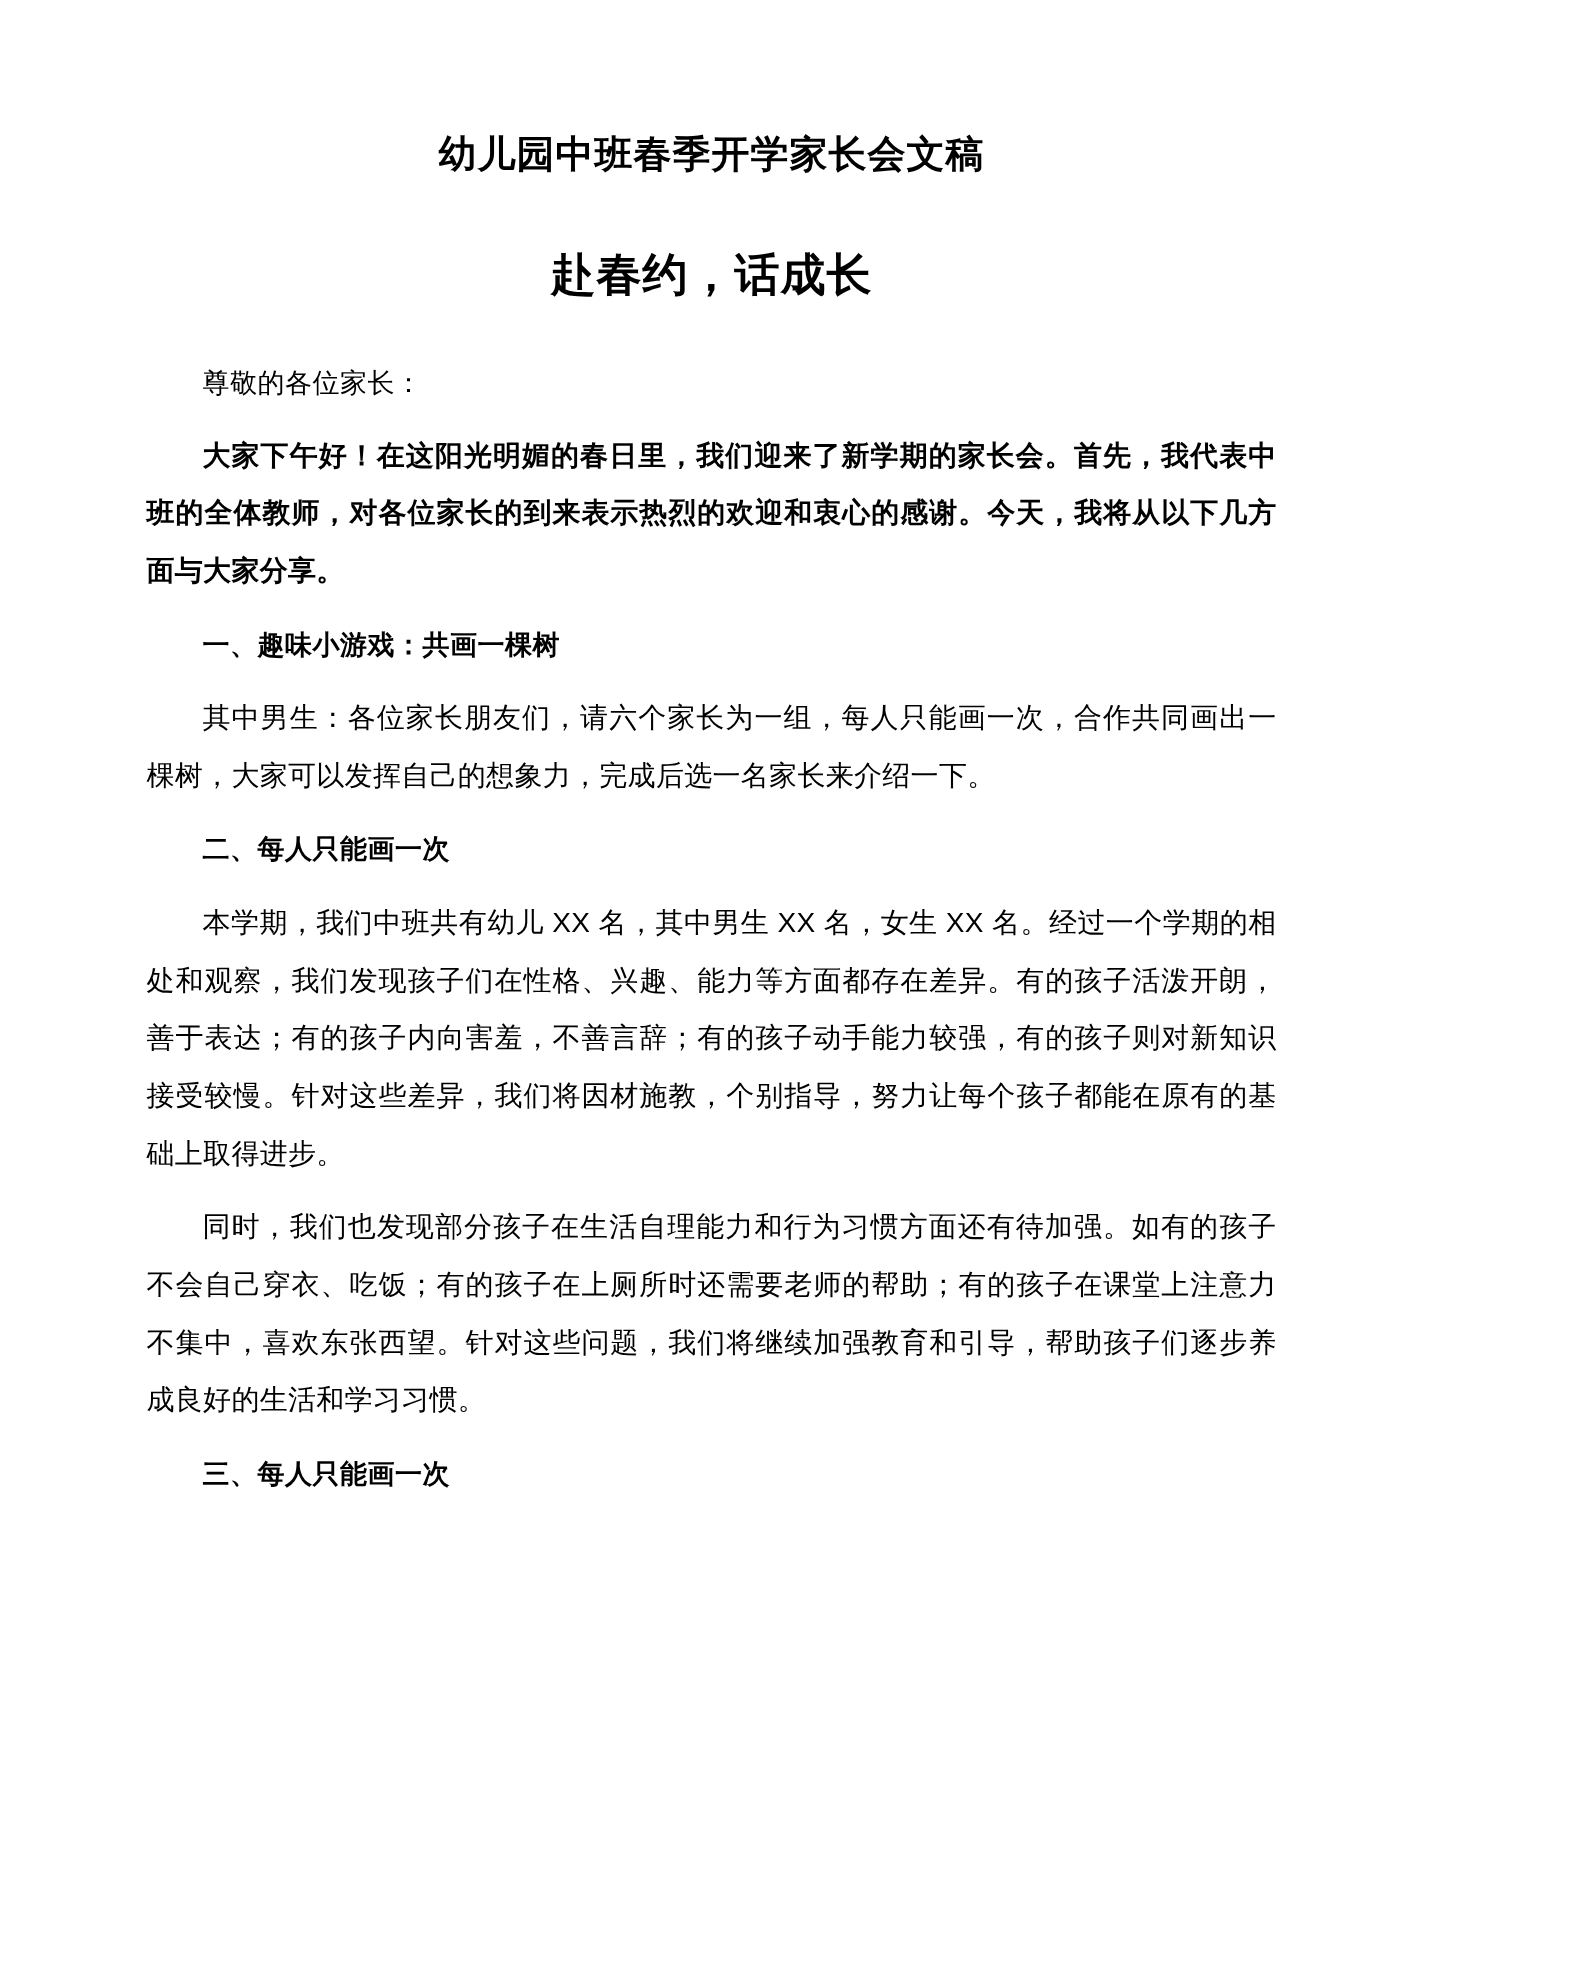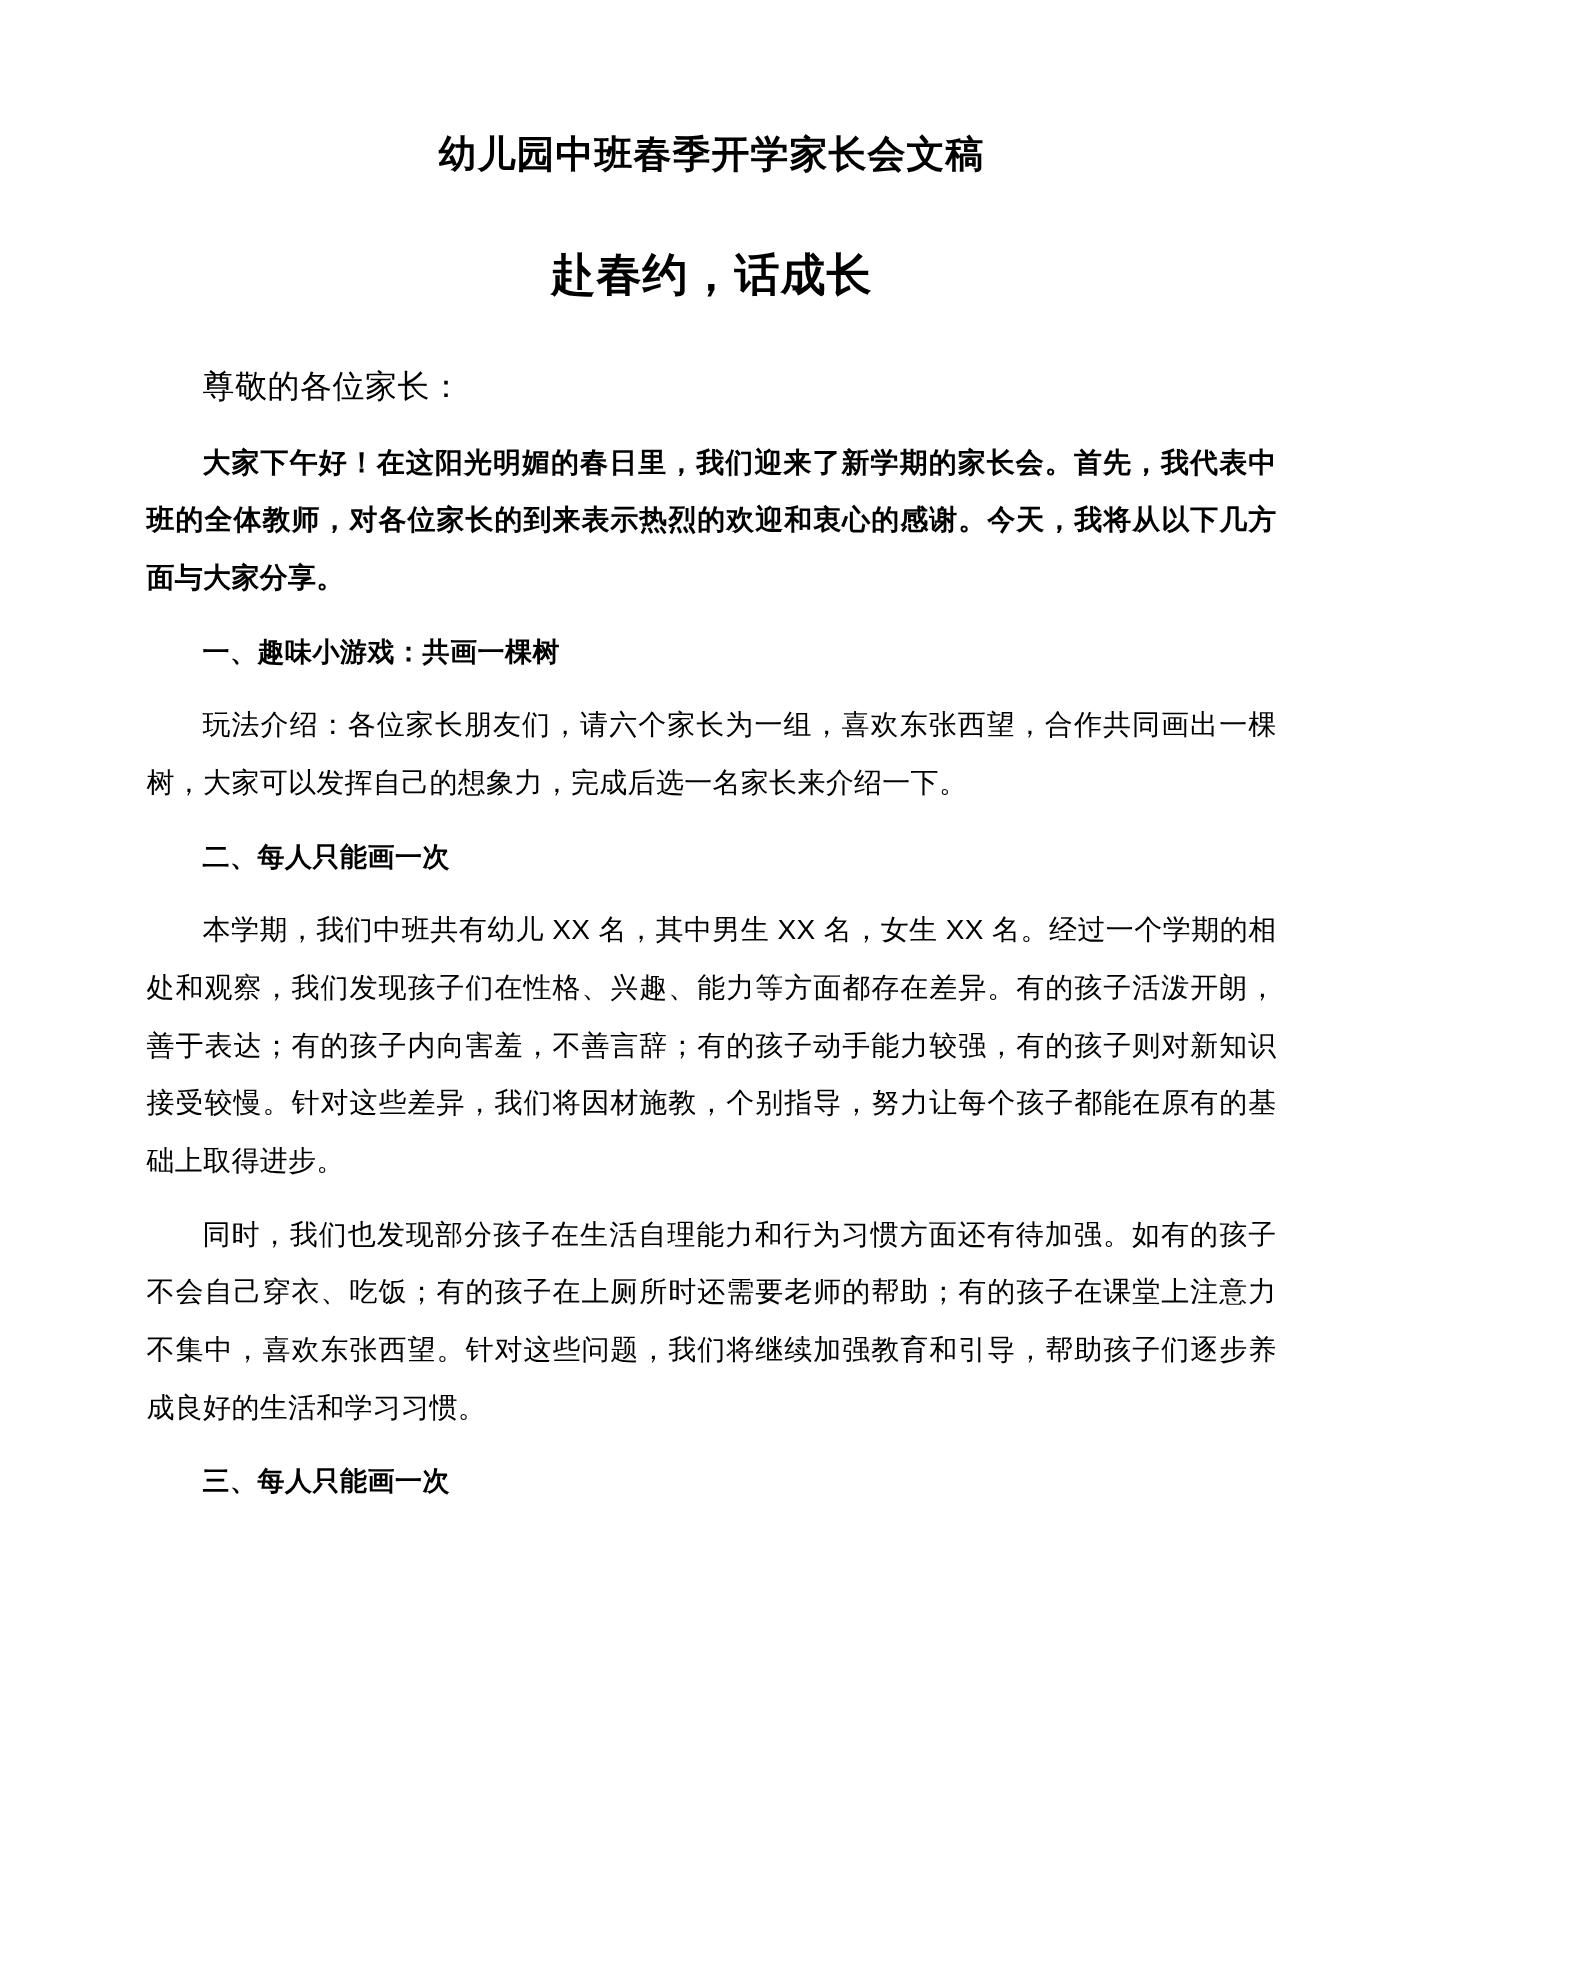--- a/index.html
+++ b/index.html
@@ -38,21 +38,21 @@
   }
   .doc-subtitle {
     font-size: 45px;
     font-weight: 700;
     text-align: center;
     letter-spacing: 1px;
     line-height: 1.4;
     margin: 62px 0 0 0;
   }
   .salutation {
-    font-size: 32px;
+    font-size: 27px;
     font-weight: 400;
     line-height: 1.42;
     margin: 58px 0 0 0;
     text-indent: 56px;
     letter-spacing: 0.5px;
   }
   .para {
     font-size: 28px;
     font-weight: 400;
     line-height: 2.06;
@@ -84,21 +84,21 @@
     <h1 class="doc-title">幼儿园中班春季开学家长会文稿</h1>
 
     <h2 class="doc-subtitle">赴春约，话成长</h2>
 
     <p class="salutation">尊敬的各位家长：</p>
 
     <p class="para first-body">大家下午好！在这阳光明媚的春日里，我们迎来了新学期的家长会。首先，我代表中班的全体教师，对各位家长的到来表示热烈的欢迎和衷心的感谢。今天，我将从以下几方面与大家分享。</p>
 
     <h3 class="section-heading">一、趣味小游戏：共画一棵树</h3>
 
-    <p class="para">玩法介绍：各位家长朋友们，请六个家长为一组，喜欢东张西望，合作共同画出一棵树，大家可以发挥自己的想象力，完成后选一名家长来介绍一下。</p>
+    <p class="para">其中男生：各位家长朋友们，请六个家长为一组，每人只能画一次，合作共同画出一棵树，大家可以发挥自己的想象力，完成后选一名家长来介绍一下。</p>
 
     <h3 class="section-heading">二、每人只能画一次</h3>
 
     <p class="para">本学期，我们中班共有幼儿 XX 名，其中男生 XX 名，女生 XX 名。经过一个学期的相处和观察，我们发现孩子们在性格、兴趣、能力等方面都存在差异。有的孩子活泼开朗，善于表达；有的孩子内向害羞，不善言辞；有的孩子动手能力较强，有的孩子则对新知识接受较慢。针对这些差异，我们将因材施教，个别指导，努力让每个孩子都能在原有的基础上取得进步。</p>
 
     <p class="para">同时，我们也发现部分孩子在生活自理能力和行为习惯方面还有待加强。如有的孩子不会自己穿衣、吃饭；有的孩子在上厕所时还需要老师的帮助；有的孩子在课堂上注意力不集中，喜欢东张西望。针对这些问题，我们将继续加强教育和引导，帮助孩子们逐步养成良好的生活和学习习惯。</p>
 
     <h3 class="section-heading">三、每人只能画一次</h3>
 
   </div>

